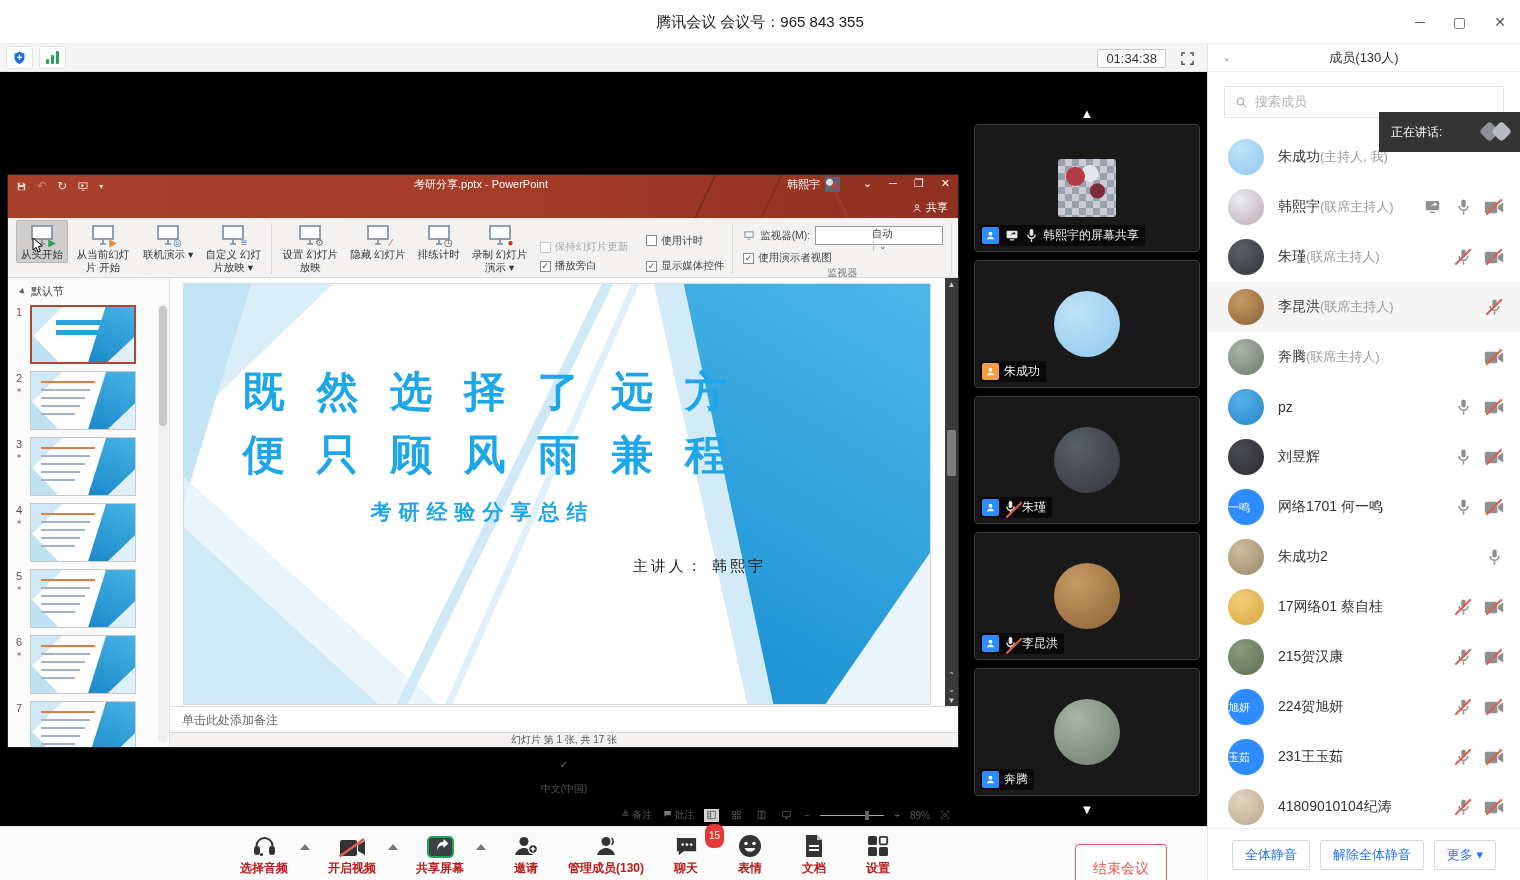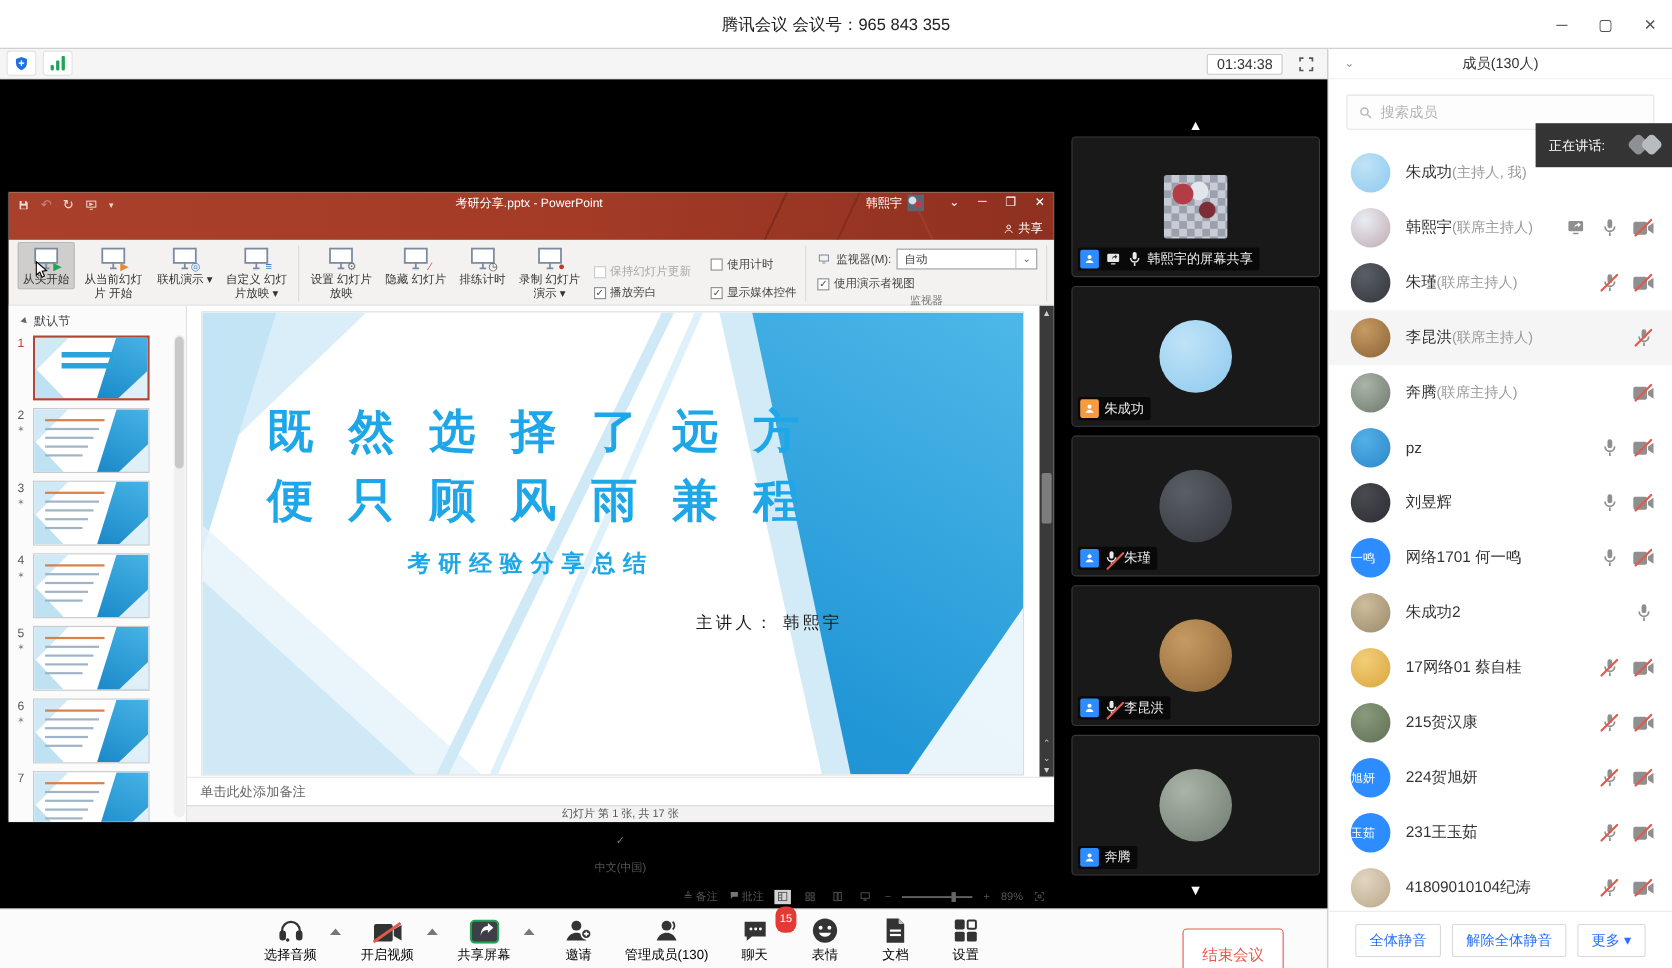--- a/index.html
+++ b/index.html
@@ -57,21 +57,21 @@
   .big-btn .bicon { width:26px; height:24px; position:relative; margin-bottom:1px; }
   .big-btn .bicon svg { position:absolute; inset:0; }
   .big-btn .accent { position:absolute; right:-1px; bottom:-1px; font-size:10px; line-height:1; }
   .cursor-ptr { position:absolute; left:14px; bottom:8px; z-index:5; }
   .checks { display:grid; grid-template-columns:auto auto; gap:5px 18px; align-items:center; font-size:10.5px; color:#444; padding:7px 4px 0 6px; }
   .chk { display:flex; align-items:center; gap:4px; white-space:nowrap; }
   .chk .box { width:11px; height:11px; border:1px solid #8a8a8a; background:#fff; display:inline-flex; align-items:center; justify-content:center; font-size:9px; color:#444; }
   .chk.disabled { color:#a8a8a8;margin-top:13px; } .chk.disabled .box { border-color:#c9c9c9; }
   .mongrp { padding:6px 4px 0 6px; font-size:10.5px; color:#444; }
   .monrow { display:flex; align-items:center; gap:5px; }
-  .monselect { width:128px; height:19px; border:1px solid #9a9a9a; background:#fff; display:flex; align-items:center; justify-content:space-between; padding-left:6px; }
+  .monselect { width:128px; height:19px; border:1px solid #9a9a9a; background:#fff; display:flex; align-items:center; justify-content:space-between; padding-left:6px;flex-direction:column; }
   .monselect .arrow { width:19px; height:100%; border-left:1px solid #c9c9c9; display:flex; align-items:center; justify-content:center; color:#666; font-size:9px; }
 
   
   .ppt-body { flex:1; display:flex; min-height:0; background:#fff; }
   .thumbs { width:162px; background:#fbfbfb; border-right:1px solid #e0e0e0; position:relative; padding-top:3px; overflow:hidden; }
   .sechead { display:flex; align-items:center; gap:6px; color:#444; font-size:11px; padding:3px 0 3px 12px; }
   .sechead .tri { width:0; height:0; border-left:5px solid #666; border-top:3px solid transparent; border-bottom:3px solid transparent; transform:rotate(45deg); }
   .thumb-item { display:flex; margin:3px 0 7px; }
   .thumb-num { width:22px; text-align:center; font-size:11px; color:#555; padding-top:1px; }
   .thumb-num .star { display:block; font-size:8px; color:#888; margin-top:2px; }
@@ -128,31 +128,31 @@
       background-size:100% 100%,100% 100%,100% 100%,14px 14px; }
   .vlabel { position:absolute; left:5px; bottom:5px; display:flex; align-items:center; gap:5px; background:rgba(0,0,0,.62); color:#efefef; font-size:12px; padding:2px 6px 2px 2px; border-radius:2px; max-width:214px; white-space:nowrap; }
   .pbadge { width:17px; height:17px; border-radius:2px; display:flex; align-items:center; justify-content:center; flex:none; }
   .v-down { position:absolute; top:730px; left:0; right:0; text-align:center; color:#fff; font-size:13px; }
 
   
   .bottombar { position:absolute; left:0; top:826px; width:1207px; height:54px; background:#fbfbfb; border-top:1px solid #e5e5e5; z-index:20; }
   .tb-items { position:absolute; left:236px; top:0; height:54px; display:flex; align-items:center; gap:12px; }
   .tb-item { position:relative; display:flex; flex-direction:column; align-items:center; gap:2px; min-width:52px; padding:0 4px; }
   .tb-item .tb-icon { height:26px; display:flex; align-items:flex-end; justify-content:center; position:relative; }
-  .tb-item .tb-label { font-size:12px; color:#000000; white-space:nowrap; }
+  .tb-item .tb-label { font-size:12px; color:#b91c1c; white-space:nowrap;font-weight:bold; }
   .tb-caret { width:0; height:0; border-left:5px solid transparent; border-right:5px solid transparent; border-bottom:6px solid #777; margin:0 2px 14px -4px; }
   .tb-badge { position:absolute; top:-8px; right:-12px; min-width:18px; height:16px; border-radius:8px; background:#e53935; color:#fff; font-size:10px; display:flex; align-items:center; justify-content:center; padding:12px 4px; }
   .endbtn { position:absolute; right:40px; top:17px; border:1px solid #e8594f; color:#e8594f; background:#fff; border-radius:4px; font-size:14px; padding:15px 17px; }
 
   
   .sidebar { position:absolute; left:1207px; top:44px; width:313px; height:836px; background:#fff; border-left:1px solid #e3e3e3; z-index:22; }
   .sb-head { height:28px; border-bottom:1px solid #efefef; display:flex; align-items:center; justify-content:center; position:relative; font-size:13px; color:#333; }
   .sb-chev { position:absolute; left:14px; color:#999; font-size:11px; }
   .searchbox { margin:14px 16px 4px; height:32px; border:1px solid #e4e4e4; border-radius:2px; background:#fdfdfd; display:flex; align-items:center; gap:7px; padding:0 10px; color:#b5b5b5; font-size:13px; }
-  .speaking { position:absolute; top:68px; right:0; width:124px; height:40px; background:rgba(44,44,44,.96); color:#fff; font-size:12px; display:flex; align-items:center; padding-left:12px; z-index:8; overflow:hidden; }
+  .speaking { position:absolute; top:68px; right:0; width:141px; height:40px; background:rgba(44,44,44,.96); color:#fff; font-size:12px; display:flex; align-items:center; padding-left:12px; z-index:8; overflow:hidden; }
   .speaking .logo { position:absolute; right:6px; top:9px; width:34px; height:22px; }
   .speaking .logo i { position:absolute; width:15px; height:15px; border-radius:4px; transform:rotate(45deg); }
   .speaking .logo i:nth-child(1){ left:2px; top:3px; background:#8d9196; }
   .speaking .logo i:nth-child(2){ left:14px; top:3px; background:#b8bcc1; }
   .mlist { position:absolute; left:0; right:0; top:88px; bottom:52px; overflow:hidden; }
   .mrow { height:50px; display:flex; align-items:center; padding:0 16px 0 20px; }
   .mrow.highlight { background:#f5f5f5; }
   .mavatar { width:36px; height:36px; border-radius:50%; margin-right:14px; flex:none; display:flex; align-items:center; justify-content:flex-start; color:#fff; font-size:11px; }
   .mname { font-size:14px; color:#333; white-space:nowrap; }
   .mrole { font-size:13px; color:#9a9a9a; white-space:nowrap; }

